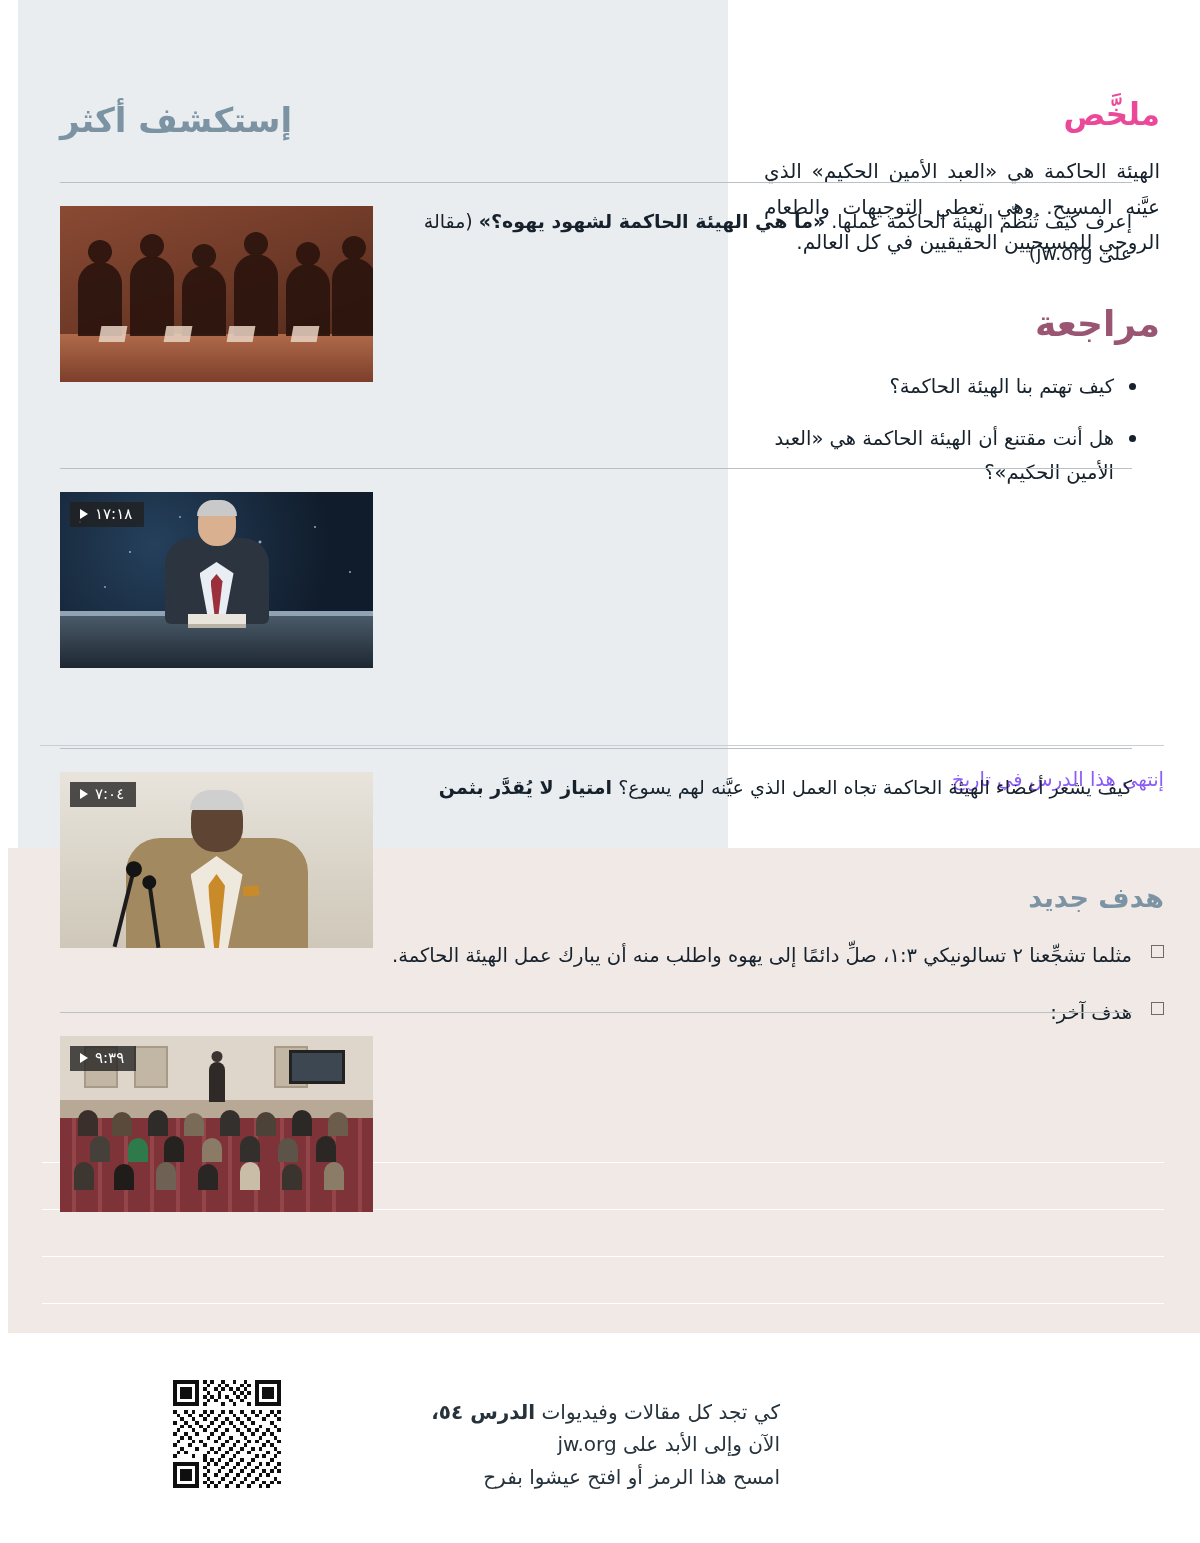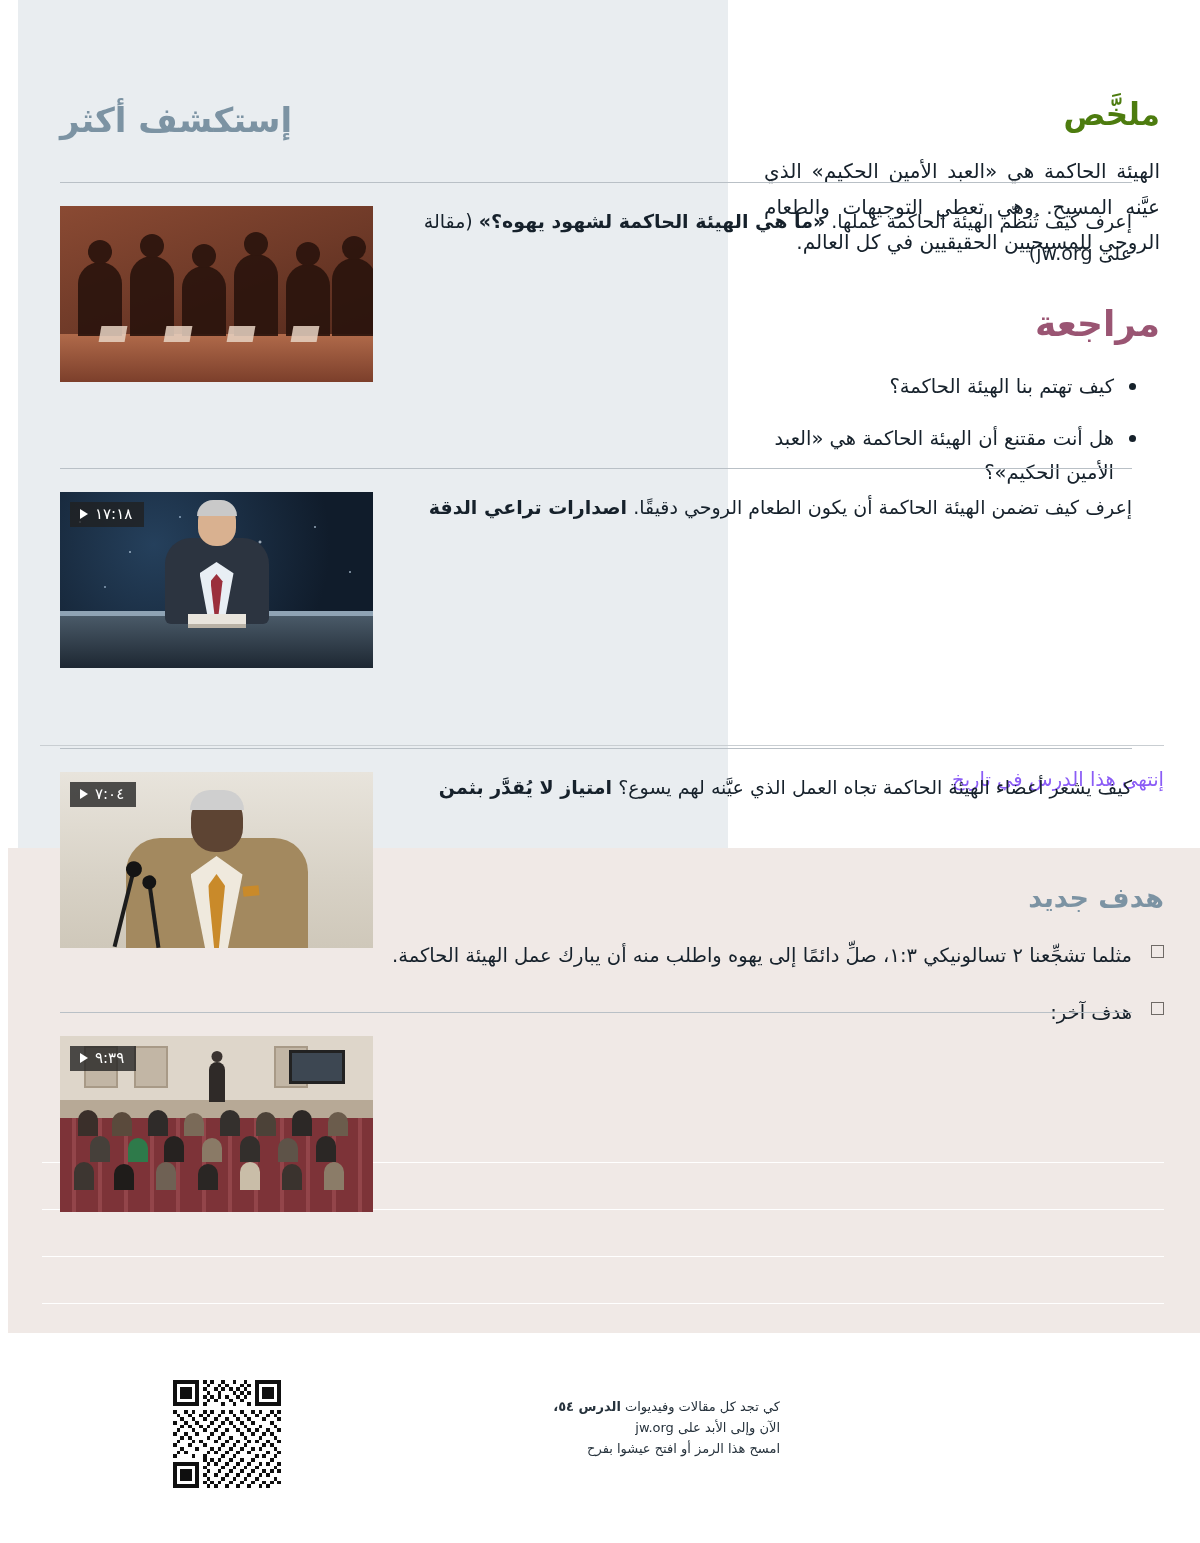--- a/index.html
+++ b/index.html
@@ -44,21 +44,21 @@
     top: 0;
     width: 472px;
     height: 1333px;
     background: #ffffff;
     padding: 96px 40px 0 36px;
   }
 
   .h-summary {
     font-size: 31px;
     font-weight: bold;
-    color: #4d7c0f;
+    color: #ec4899;
     margin: 0 0 22px 0;
     letter-spacing: -0.5px;
   }
   .summary-text {
     font-size: 20px;
     line-height: 1.78;
     color: #16212b;
     margin: 0 0 42px 0;
     text-align: justify;
   }
@@ -371,21 +371,21 @@
     top: 1333px;
     height: 210px;
     background: #ffffff;
   }
   .footer-text {
     position: absolute;
     right: 420px;
     left: 185px;
     top: 1396px;
     text-align: right;
-    font-size: 13px;
+    font-size: 20px;
     line-height: 1.62;
     color: #26323c;
   }
   .footer-text .b { font-weight: bold; }
   .qr {
     position: absolute;
     left: 173px;
     top: 1380px;
     width: 108px; height: 108px;
     background: #fff;
@@ -474,24 +474,20 @@
         <div class="shirt"></div>
         <div class="tie"></div>
         <div class="head"></div>
         <div class="hair"></div>
         <div class="book"></div>
       </div>
       <div class="badge">
         <span class="tri"></span>
         <span>١٧:١٨</span>
       </div>
-    </div>
-    <div class="caption">
-      <span>إعرف كيف تضمن الهيئة الحاكمة أن يكون الطعام الروحي دقيقًا.</span>
-      <span class="strong">اصدارات تراعي الدقة</span>
     </div>
   </div>
 
   <div class="item" style="top:748px; height:210px;">
     <div class="rule"></div>
     <div class="thumb">
       <div class="art art-talk">
         <div class="suit"></div>
         <div class="shirt2"></div>
         <div class="tie2"></div>

